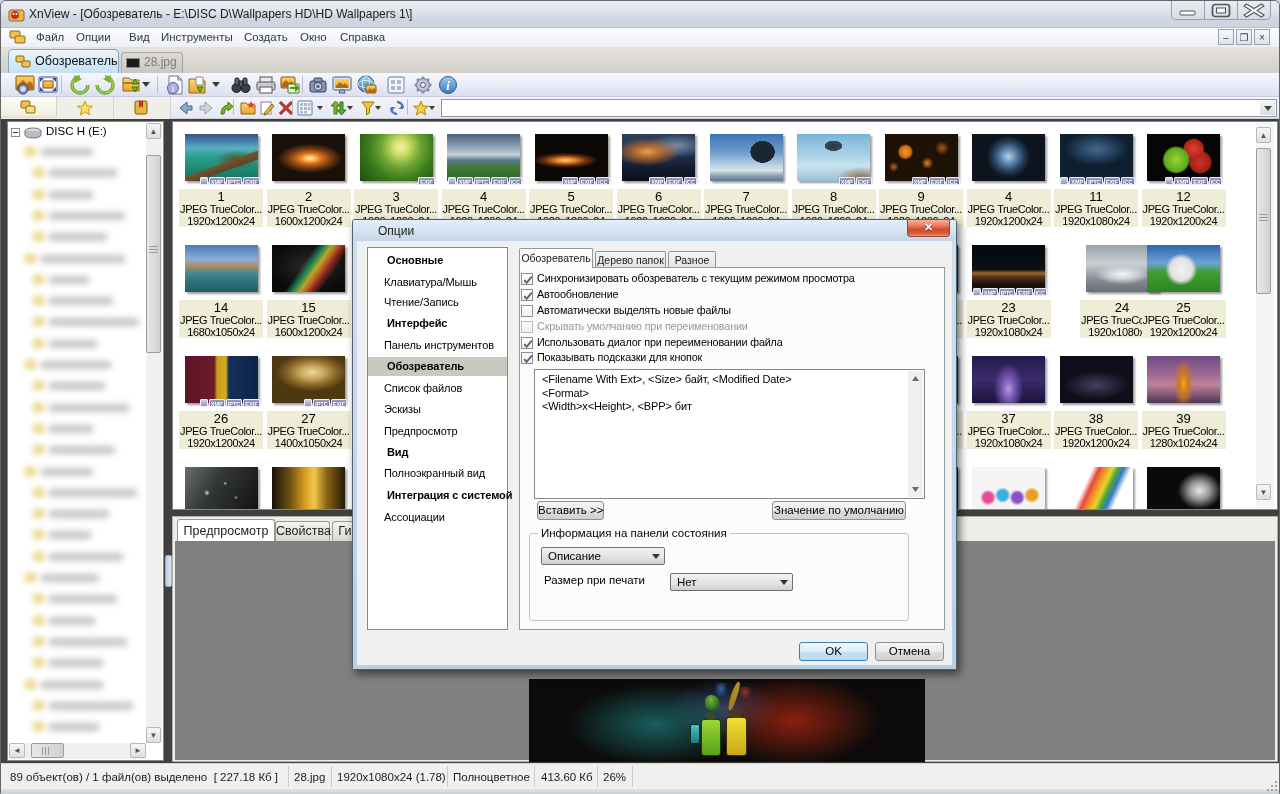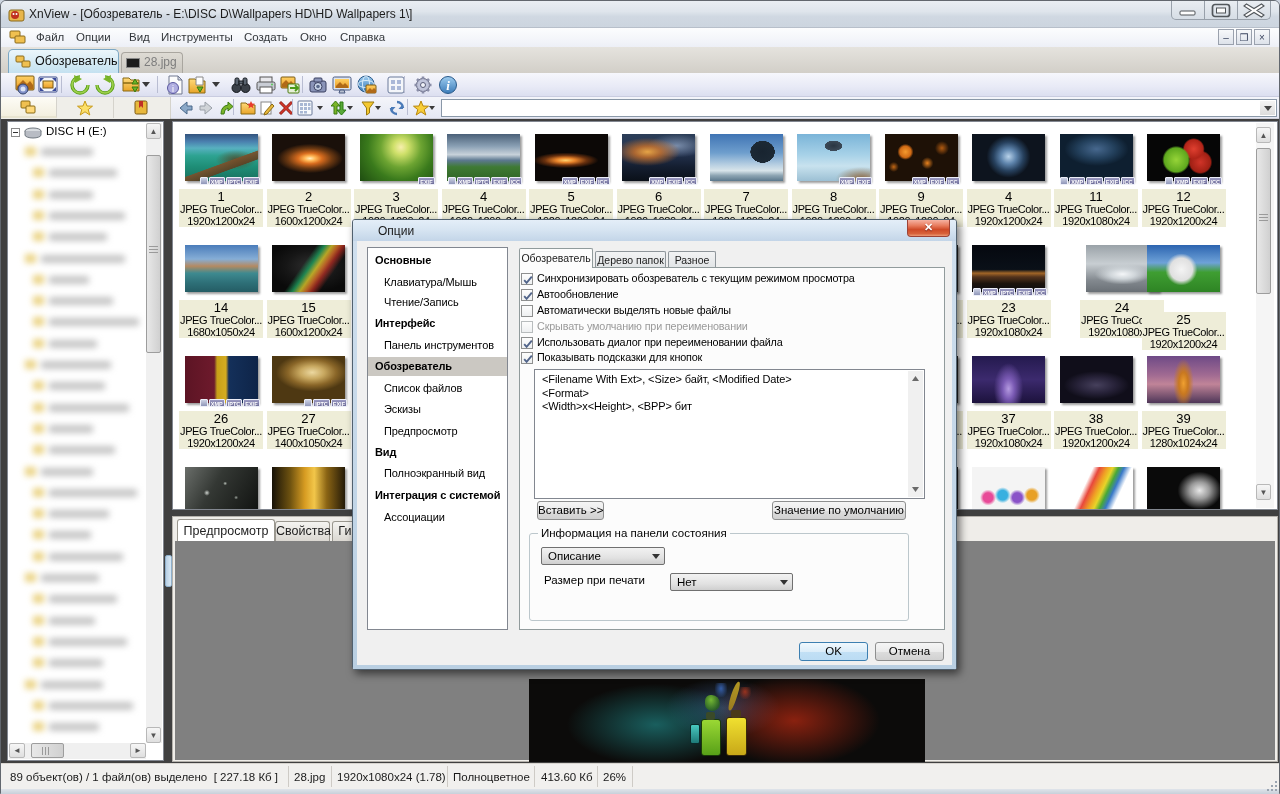--- a/index.html
+++ b/index.html
@@ -84,21 +84,21 @@
 #dlgtitle{position:absolute;left:0;top:0;right:0;height:21px;border-radius:2px 2px 0 0;
  background:linear-gradient(#e4eef8,#d7e5f2 45%,#c3d5e8);}
 #dlgtitle span{position:absolute;left:25px;top:4px;font-size:12px;color:#1a1a1a;}
 #dlgclose{position:absolute;left:554px;top:0px;width:43px;height:17px;border:1px solid #9d4336;border-top:none;
  border-radius:0 0 4px 4px;background:linear-gradient(#f6b2a2,#e87c5e 35%,#ce4a28 60%,#d8623a 85%,#eb9a76);
  color:#fff;font-size:11px;font-weight:bold;text-align:center;line-height:15px;text-shadow:0 1px 1px #7d2013;}
 #dlgbody{position:absolute;left:4px;right:4px;top:21px;bottom:4px;background:#f0f0f0;}
 
 #dtree{position:absolute;left:14px;top:27px;width:141px;height:383px;background:#fff;border:1px solid #828790;font-size:11px;letter-spacing:-0.1px;}
 #dtree div{position:absolute;left:0;width:139px;height:19px;line-height:19px;white-space:nowrap;}
-#dtree .b{font-weight:bold;padding-left:7px;}
+#dtree .b{font-weight:bold;padding-left:19px;}
 #dtree .s{padding-left:16px;}
 #dtree .sel{background:#cbc8c2;}
 
 .dtab{position:absolute;height:19px;white-space:nowrap;overflow:hidden;border:1px solid #8e959a;border-bottom:none;border-radius:2px 2px 0 0;
  font-size:10.5px;color:#1a1a1a;text-align:center;background:linear-gradient(#f2f3f4,#dfe2e4);}
 #dpanel{position:absolute;left:166px;top:47px;width:426px;height:363px;background:#fcfcfc;border:1px solid #919b9c;}
 .cbrow{position:absolute;left:168px;font-size:10.8px;letter-spacing:-0.15px;color:#000;height:16px;}
 .cbx{position:absolute;left:0;top:1px;width:12px;height:12px;background:linear-gradient(#fdfdfd,#eef0f1);border:1px solid #8e8f8f;}
 .cbrow span{position:absolute;left:16px;top:0;white-space:nowrap;}
 .chk{position:absolute;left:0px;top:0px;width:12px;height:12px;}
@@ -695,21 +695,21 @@
       <div class="cell" style="left:907px;top:123px">
         <div class="timg" style="width:73px;height:47px;background:radial-gradient(ellipse 38% 22% at 50% 62%,#f4f6f8 0%,#d0d6da 45%,rgba(190,196,202,0) 100%),linear-gradient(180deg,#9aa2a8 0%,#c8ced2 40%,#83898f 75%,#6a7076 100%)"></div>
         <div class="lab" style="top:55px">
           <div class="n">24</div>
           <div class="d">JPEG TrueColor...</div>
           <div class="d">1920x1080x24</div>
         </div>
       </div>
       <div class="cell" style="left:968.5px;top:123px">
         <div class="timg" style="width:73px;height:47px;background:radial-gradient(circle 16px at 47% 52%,#f4f4f4 0%,#e0e0e0 70%,rgba(220,220,220,0) 100%),linear-gradient(180deg,#2c64b0 0%,#6ea2d8 38%,#3f9e32 58%,#2e8424 100%)"></div>
-        <div class="lab" style="top:67px">
+        <div class="lab" style="top:55px">
           <div class="n">25</div>
           <div class="d">JPEG TrueColor...</div>
           <div class="d">1920x1200x24</div>
         </div>
       </div>
       <div class="cell" style="left:6.0px;top:234px">
         <div class="timg" style="width:73px;height:47px;background:linear-gradient(90deg,rgba(0,0,0,0) 40%,#c8a018 44%,#d4ac20 56%,rgba(0,0,0,0) 60%),linear-gradient(90deg,#5c1424 0%,#6e1a2c 40%,#14305a 60%,#0e2448 100%)">
           <div class="badges">
             <i class="dsk"></i>
             <span class="bdg">XMP</span>

